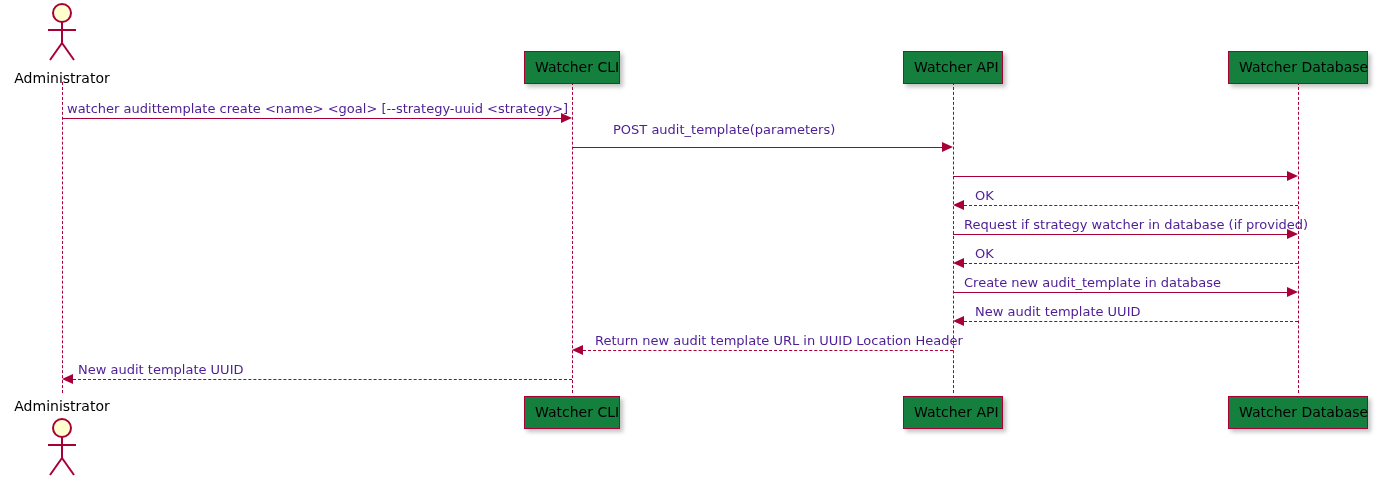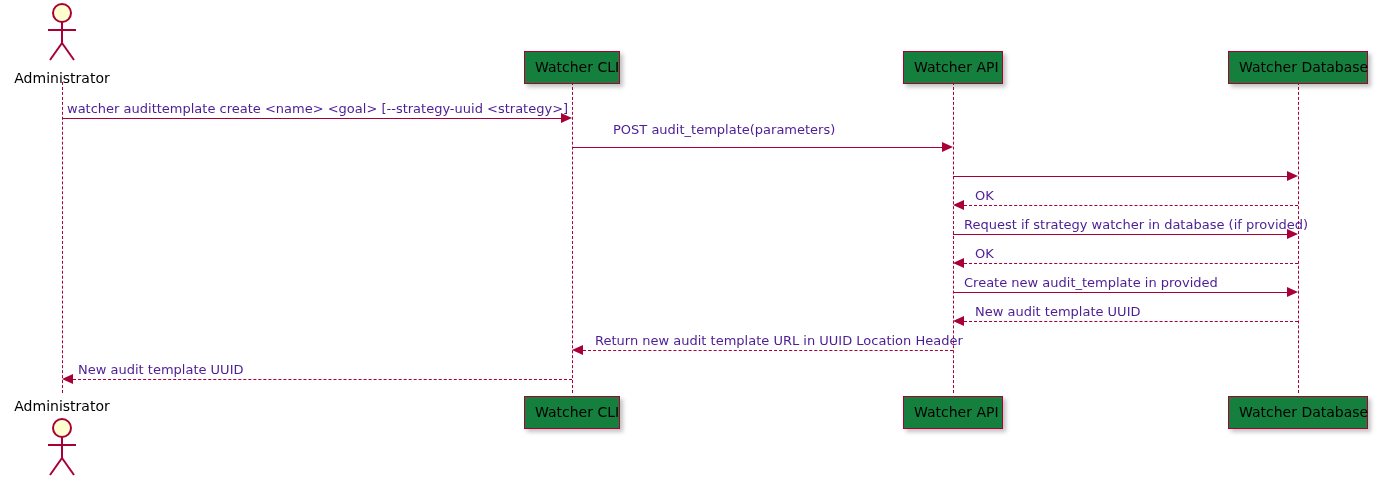--- a/index.html
+++ b/index.html
@@ -124,21 +124,21 @@
   <div class="msg-line" style="left:953px; top:234px; width:335px;"></div>
   <div class="arrow-head arrow-right" style="left:1287px; top:229px;"></div>
   <div class="msg-label" style="left:964px; top:217px;">Request if strategy watcher in database (if provided)</div>
 
   <div class="msg-line dashed" style="left:964px; top:263px; width:334px;"></div>
   <div class="arrow-head arrow-left" style="left:953px; top:258px;"></div>
   <div class="msg-label" style="left:975px; top:246px;">OK</div>
 
   <div class="msg-line" style="left:953px; top:292px; width:335px;"></div>
   <div class="arrow-head arrow-right" style="left:1287px; top:287px;"></div>
-  <div class="msg-label" style="left:964px; top:275px;">Create new audit_template in provided</div>
+  <div class="msg-label" style="left:964px; top:275px;">Create new audit_template in database</div>
 
   <div class="msg-line dashed" style="left:964px; top:321px; width:334px;"></div>
   <div class="arrow-head arrow-left" style="left:953px; top:316px;"></div>
   <div class="msg-label" style="left:975px; top:304px;">New audit template UUID</div>
 
   <div class="msg-line dashed" style="left:583px; top:350px; width:370px;"></div>
   <div class="arrow-head arrow-left" style="left:572px; top:345px;"></div>
   <div class="msg-label" style="left:595px; top:333px;">Return new audit template URL in UUID Location Header</div>
 
   <div class="msg-line dashed" style="left:73px; top:379px; width:499px;"></div>

